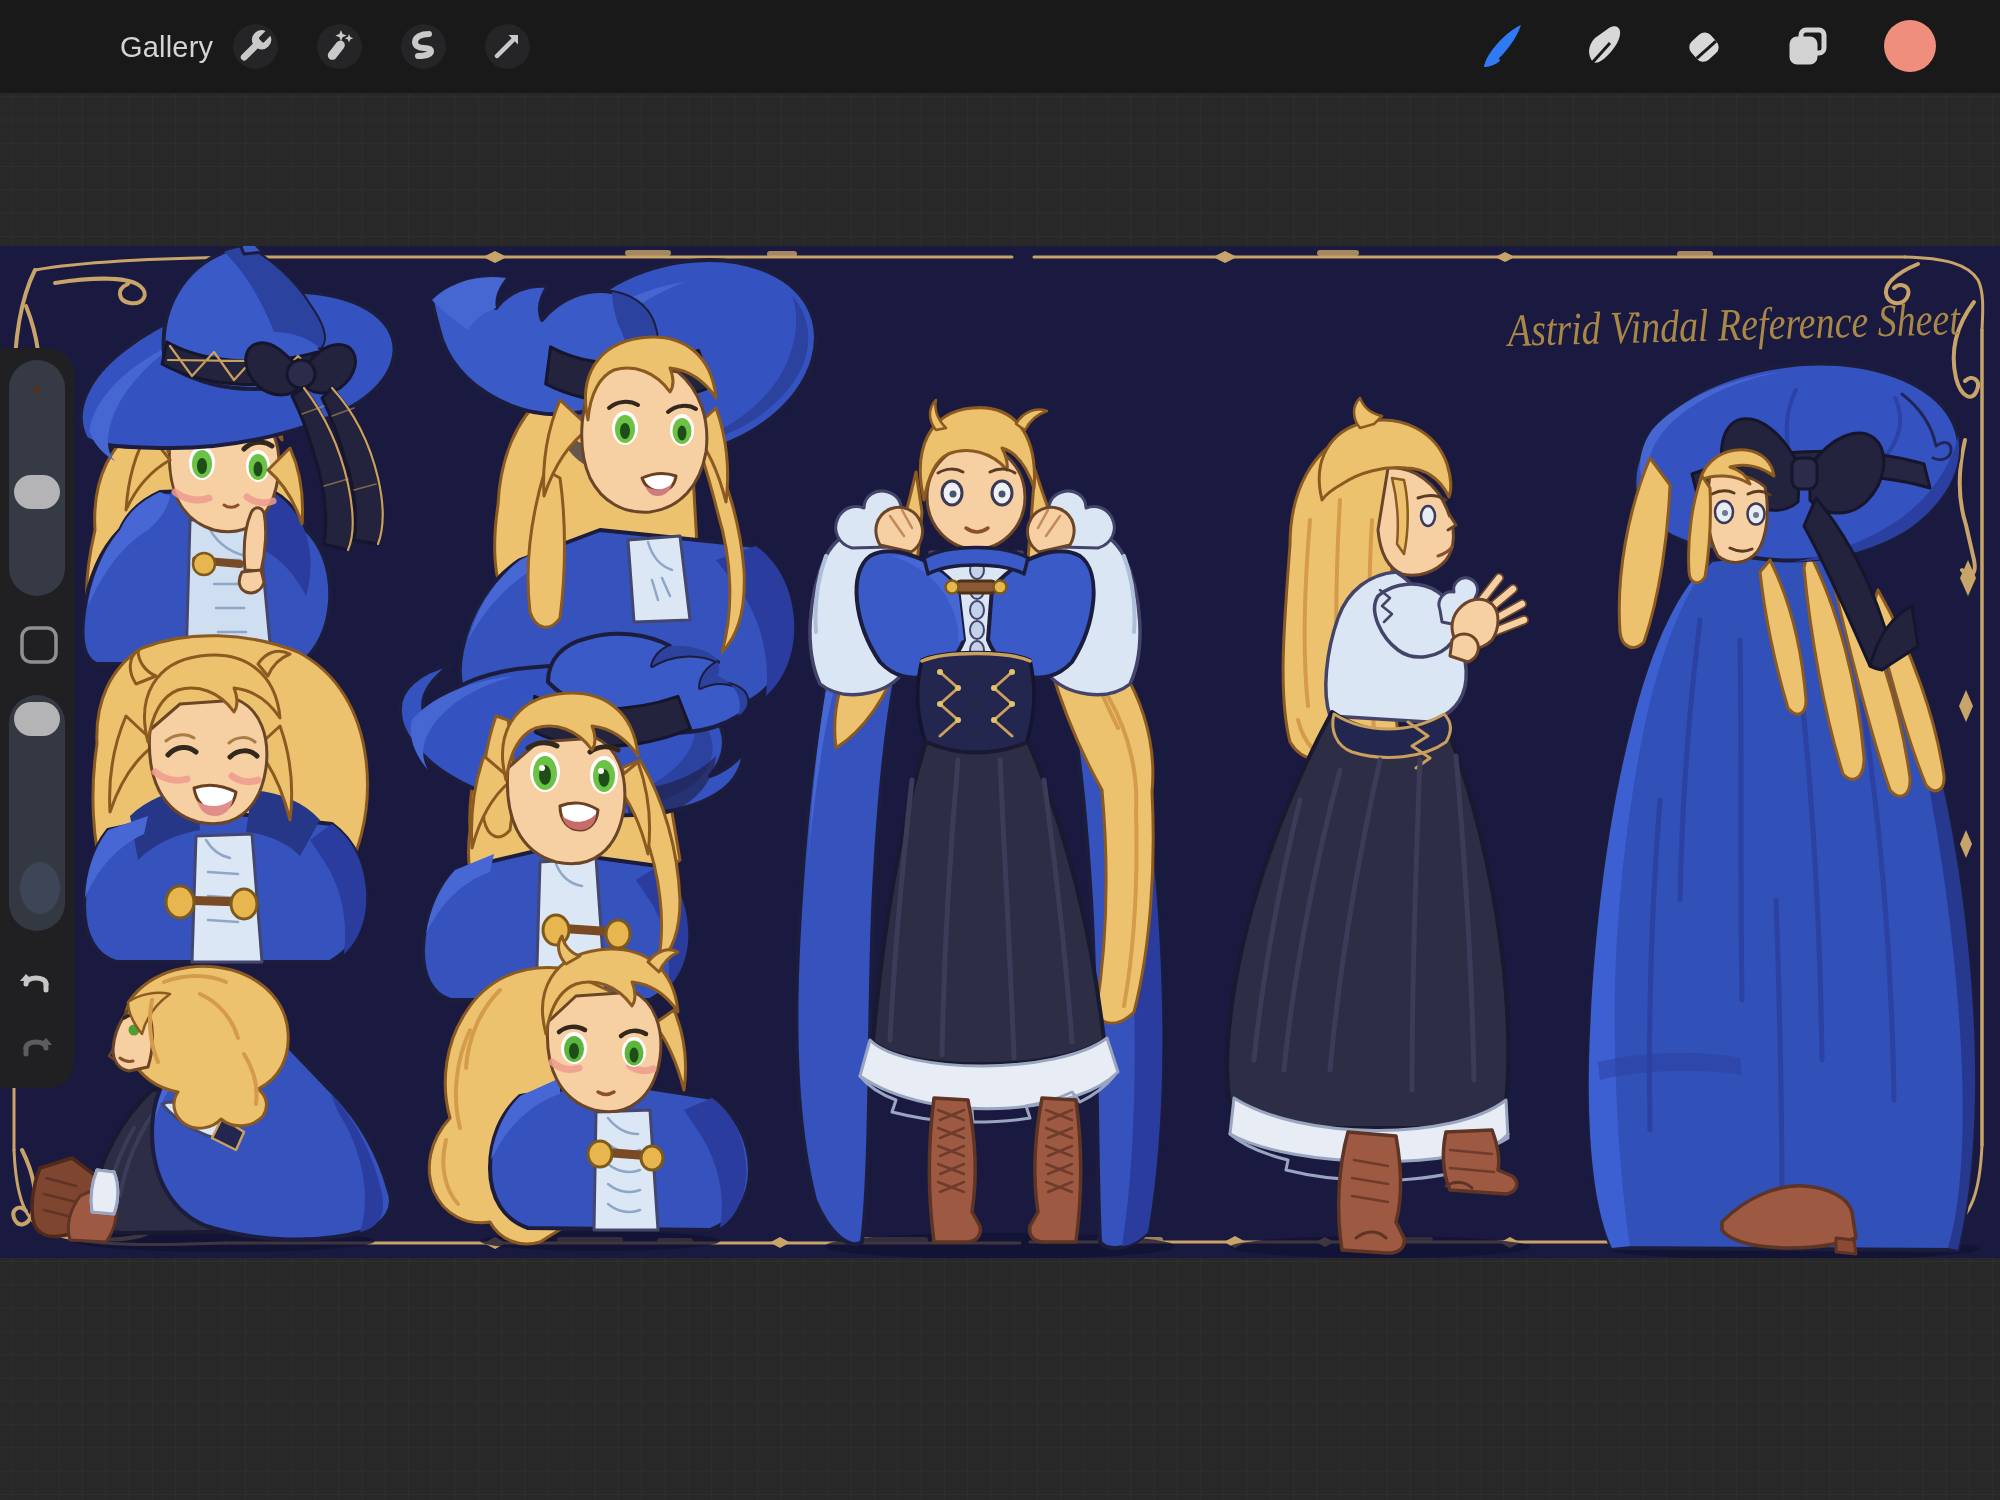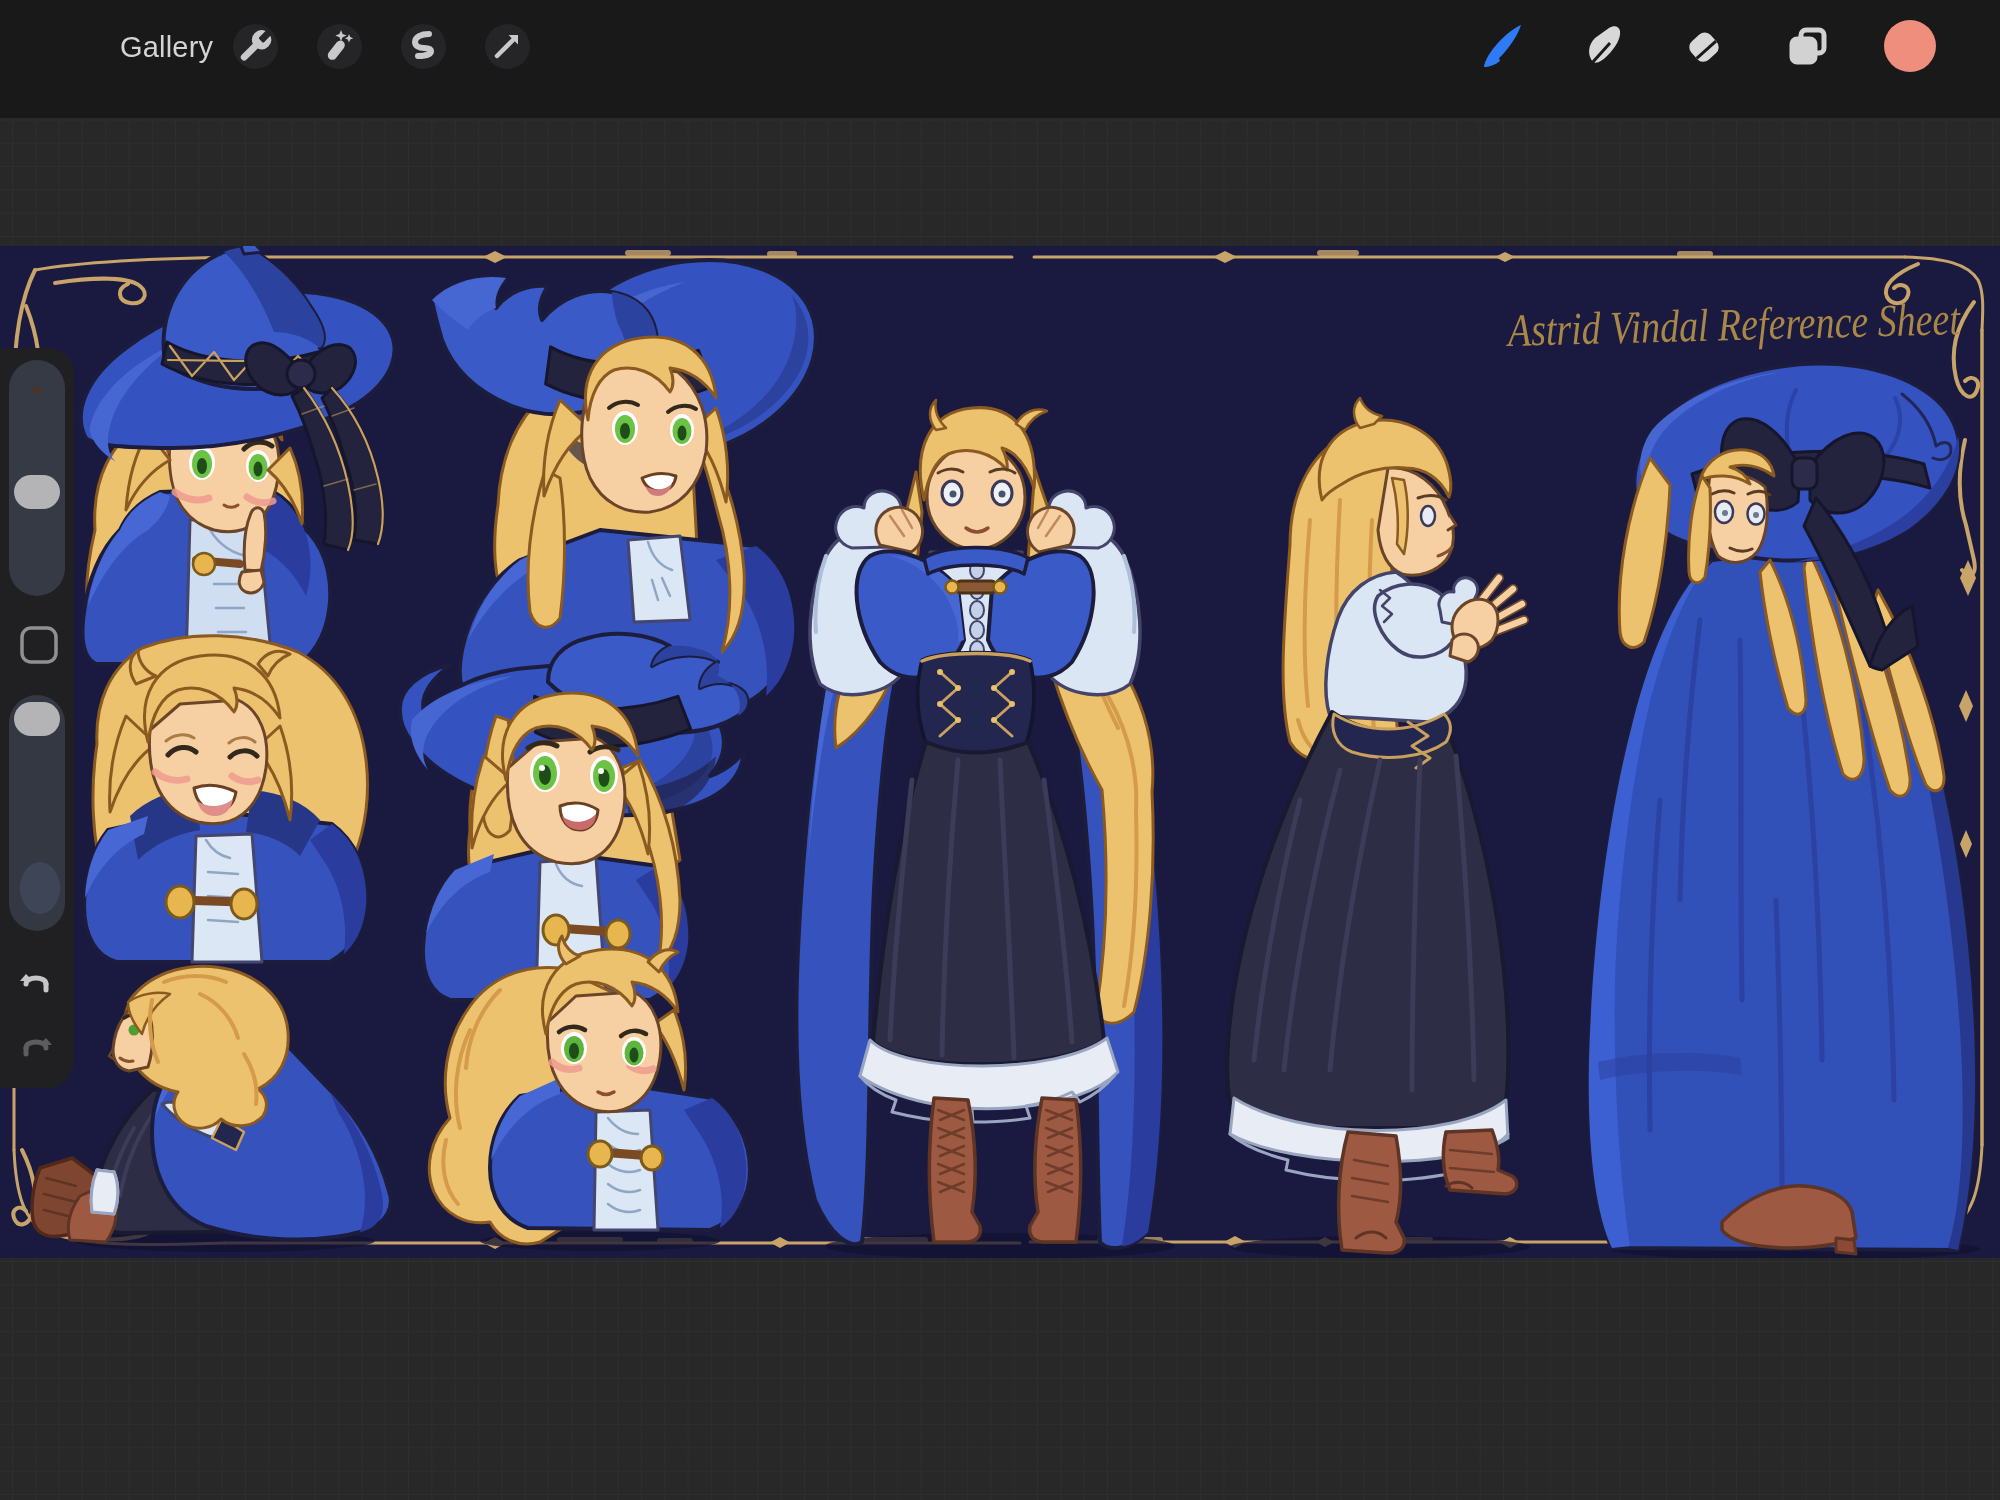--- a/index.html
+++ b/index.html
@@ -1,20 +1,20 @@
 <!DOCTYPE html>
 <html><head>
 <meta charset="utf-8">
 <style>
   html,body{margin:0;padding:0;width:2000px;height:1500px;overflow:hidden;background:#272727;font-family:"Liberation Sans",sans-serif;}
   #stage{position:absolute;top:0;left:0;width:2000px;height:1500px;
     background-color:#282828;
     background-image:linear-gradient(#2e2e2e 1px, transparent 1px),linear-gradient(90deg,#2e2e2e 1px, transparent 1px);
     background-size:23.3px 23.3px;background-position:12px 3px;}
-  #topbar{position:absolute;top:0;left:0;width:2000px;height:118px;background:#191919;z-index:30;}
+  #topbar{position:absolute;top:0;left:0;width:2000px;height:93px;background:#191919;z-index:30;}
   #gallery{position:absolute;left:120px;top:31px;color:#d4d4d4;font-size:29px;letter-spacing:0.2px;}
   .cbtn{position:absolute;top:24px;width:45px;height:45px;border-radius:50%;background:#252527;}
   #canvas{position:absolute;top:246px;left:0;width:2000px;height:1012px;background:#1a1a41;z-index:5;}
   #sidebar{position:absolute;left:0;top:348px;width:74px;height:740px;background:#202022;border-radius:0 26px 26px 0;z-index:20;}
   .track{position:absolute;left:9px;width:56px;border-radius:28px;background:#363a44;}
   .knob{position:absolute;left:14px;width:46px;height:34px;border-radius:17px;background:#b4b4b6;z-index:2;}
 </style>
 </head>
 <body>
 <div id="stage"></div>

